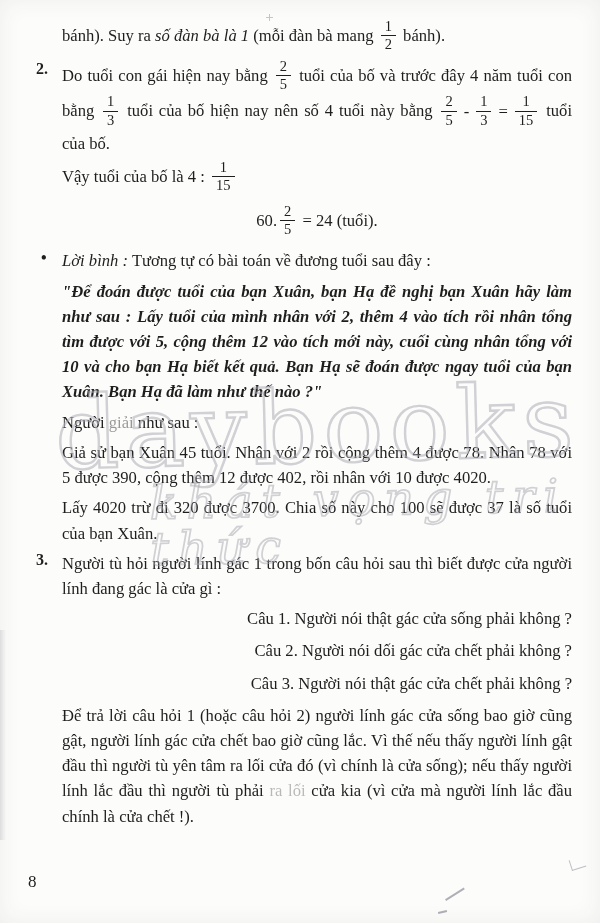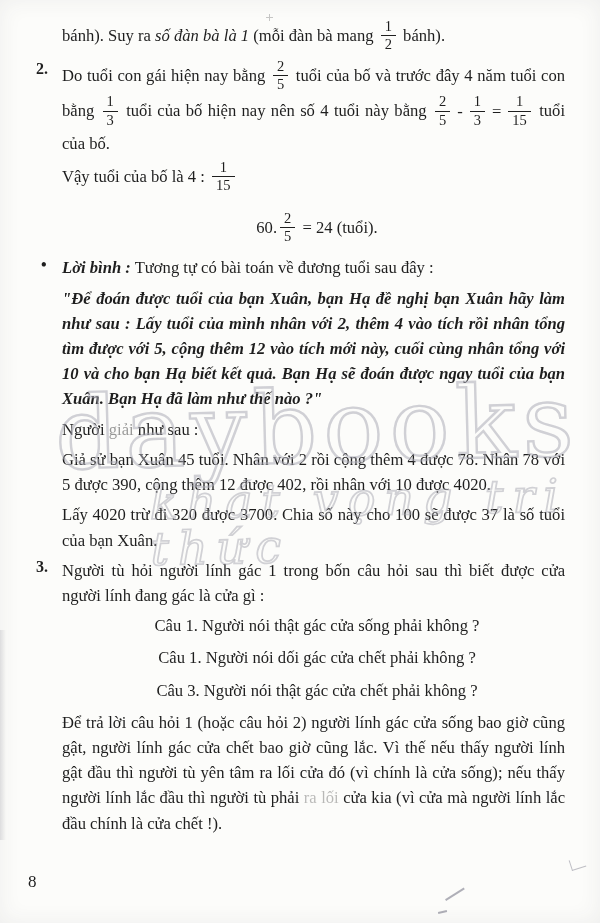--- a/index.html
+++ b/index.html
@@ -5,33 +5,33 @@
   html,body{margin:0;padding:0;}
   body{
     width:600px;height:923px;position:relative;overflow:hidden;
     background:#fcfcfa;color:#1e1e1e;
     font-family:"Liberation Serif","DejaVu Serif",serif;
   }
   .page-edge{position:absolute;inset:0;box-shadow:inset 0 0 22px rgba(60,60,70,.07);pointer-events:none;z-index:5;}
   .left-smudge{position:absolute;left:0;top:630px;width:6px;height:210px;z-index:4;
     background:linear-gradient(90deg,rgba(120,120,130,.18),rgba(120,120,130,0));}
   .content{position:absolute;left:62px;top:20px;width:510px;z-index:1;}
-  p{margin:0 7px 5px 0;font-size:16.6px;line-height:1.52;text-align:justify;}
+  p{margin:0 0 5px 0;font-size:16.6px;line-height:1.52;text-align:justify;}
   .item{position:relative;}
   .item-num{position:absolute;left:-26px;top:0;font-weight:bold;}
   .bullet{position:absolute;left:-21px;top:1px;font-weight:bold;}
   .ital{font-style:italic;}
-  .bold-ital{font-weight:bold;font-style:italic;}
+  .bold-ital{font-weight:normal;font-style:italic;}
   .quote{font-weight:bold;font-style:italic;}
   .frac{display:inline-block;vertical-align:middle;text-align:center;margin:0 3px;transform:translateY(-2px);}
   .frac .num{display:block;font-size:14.5px;line-height:1.18;padding:0 4px;}
   .frac .den{display:block;font-size:14.5px;line-height:1.18;padding:0 4px;border-top:1.4px solid #1e1e1e;}
   .op{margin:0 4px;}
-  .formula{text-align:center;margin:16px 0 8px 0;}
-  .question{text-align:center;margin:2px 0 7px 0;}
+  .formula{text-align:center;margin:9px 0 8px 0;}
+  .question{text-align:right;margin:2px 0 7px 0;}
   .faded{opacity:.3;}
   .dim{opacity:.45;}
   .page-number{position:absolute;left:28px;top:872px;font-size:17px;z-index:1;}
   
   .wm1{position:absolute;left:55px;top:378px;z-index:3;pointer-events:none;
     font-family:"DejaVu Serif",serif;font-size:100px;letter-spacing:6px;line-height:1;
     color:transparent;-webkit-text-stroke:2.4px rgba(172,172,182,.55);
     transform:rotate(-1.5deg);}
   .wm2{position:absolute;left:150px;top:476px;z-index:3;pointer-events:none;
     font-family:"DejaVu Serif",serif;font-style:italic;font-size:46px;letter-spacing:9px;line-height:1;
@@ -79,21 +79,21 @@
 
     <p>Giả sử bạn Xuân 45 tuổi. Nhân với 2 rồi cộng thêm 4 được 78. Nhân 78 với 5 được 390, cộng thêm 12 được 402, rồi nhân với 10 được 4020.</p>
     <p>Lấy 4020 trừ đi 320 được 3700. Chia số này cho 100 sẽ được 37 là số tuổi của bạn Xuân.</p>
   </div>
 
   <div class="item">
     <span class="item-num">3.</span>
     <p>Người tù hỏi người lính gác 1 trong bốn câu hỏi sau thì biết được cửa người lính đang gác là cửa gì :</p>
 
     <p class="question">Câu 1. Người nói thật gác cửa sống phải không ?</p>
-    <p class="question">Câu 1. Người nói dối gác cửa chết phải không ?</p>
+    <p class="question">Câu 2. Người nói dối gác cửa chết phải không ?</p>
     <p class="question">Câu 3. Người nói thật gác cửa chết phải không ?</p>
 
 
     <p><span>Để trả lời câu hỏi 1 (hoặc câu hỏi 2) người lính gác cửa sống bao giờ cũng gật, người lính gác cửa chết bao giờ cũng lắc. Vì thế nếu thấy người lính gật đầu thì người tù yên tâm ra lối cửa đó (vì chính là cửa sống); nếu thấy người lính lắc đầu thì người tù phải </span><span class="faded">ra lối</span><span> cửa kia (vì cửa mà người lính lắc đầu chính là cửa chết !).</span></p>
 
   </div>
 </div>
 
 <div class="page-number">8</div>
 

